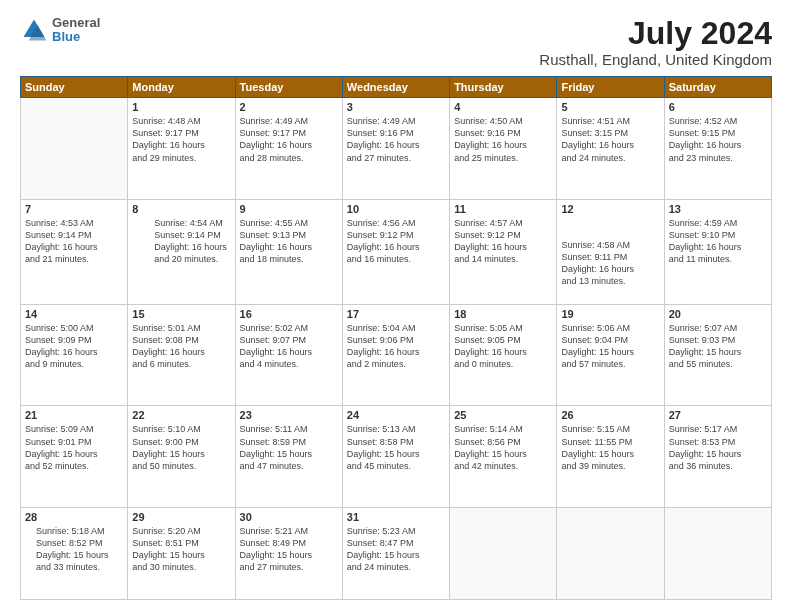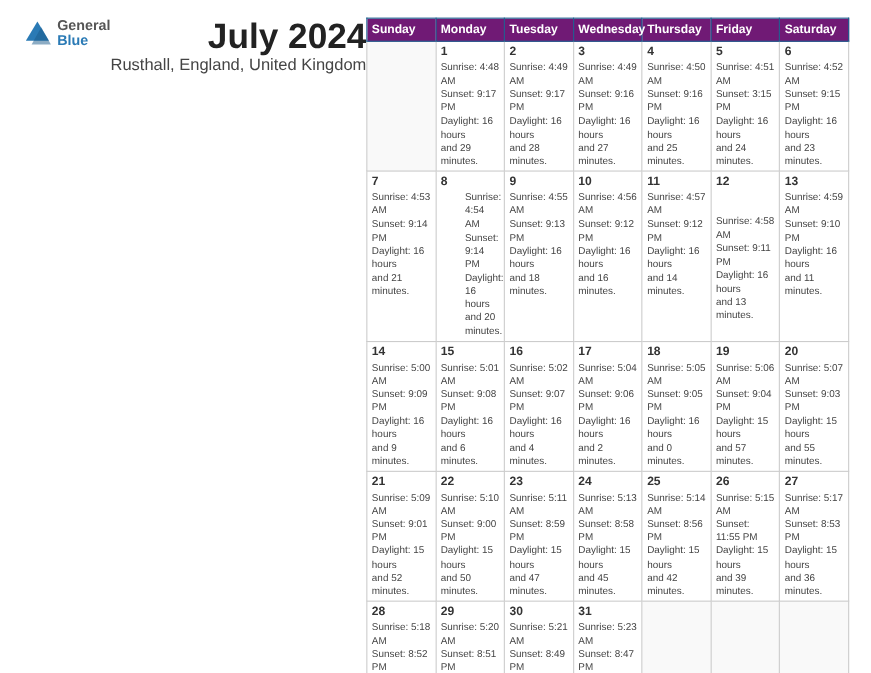--- a/index.html
+++ b/index.html
@@ -8,20 +8,21 @@
       background: #fff;
       width: 792px;
       height: 612px;
       overflow: hidden;
     }
     .page {
       width: 792px;
       height: 612px;
       padding: 16px 20px 12px 20px;
       display: flex;
+      flex-direction: column;
       justify-content: center;
     }
     .header {
       display: flex;
       justify-content: space-between;
       align-items: flex-start;
       margin-bottom: 8px;
     }
     .logo {
       display: flex;
@@ -56,21 +57,21 @@
       color: #444;
     }
     .calendar {
       flex: 1;
       border: 1px solid #ccc;
       border-collapse: collapse;
       width: 100%;
       table-layout: fixed;
     }
     .calendar th {
-      background: #701a75;
+      background: #a16207;
       color: #fff;
       font-size: 11px;
       font-weight: bold;
       padding: 4px 4px;
       text-align: left;
       border: 1px solid #1e6090;
     }
     .calendar td {
       border: 1px solid #ccc;
       vertical-align: top;
@@ -325,21 +326,21 @@
             <span class="day-num">27</span>
             <div class="cell-content" style="white-space: pre-line;">Sunrise: 5:17 AM
 Sunset: 8:53 PM
 Daylight: 15 hours
 and 36 minutes.</div>
           </td>
         </tr>
         <tr>
           <td>
             <span class="day-num">28</span>
-            <div class="cell-content" style="white-space: pre-line;">Sunrise: 5:18 AM
+            <div class="cell-content" style="white-space: pre-line; margin-left: 11px;">Sunrise: 5:18 AM
 Sunset: 8:52 PM
 Daylight: 15 hours
 and 33 minutes.</div>
           </td>
           <td>
             <span class="day-num">29</span>
             <div class="cell-content" style="white-space: pre-line;">Sunrise: 5:20 AM
 Sunset: 8:51 PM
 Daylight: 15 hours
 and 30 minutes.</div>

